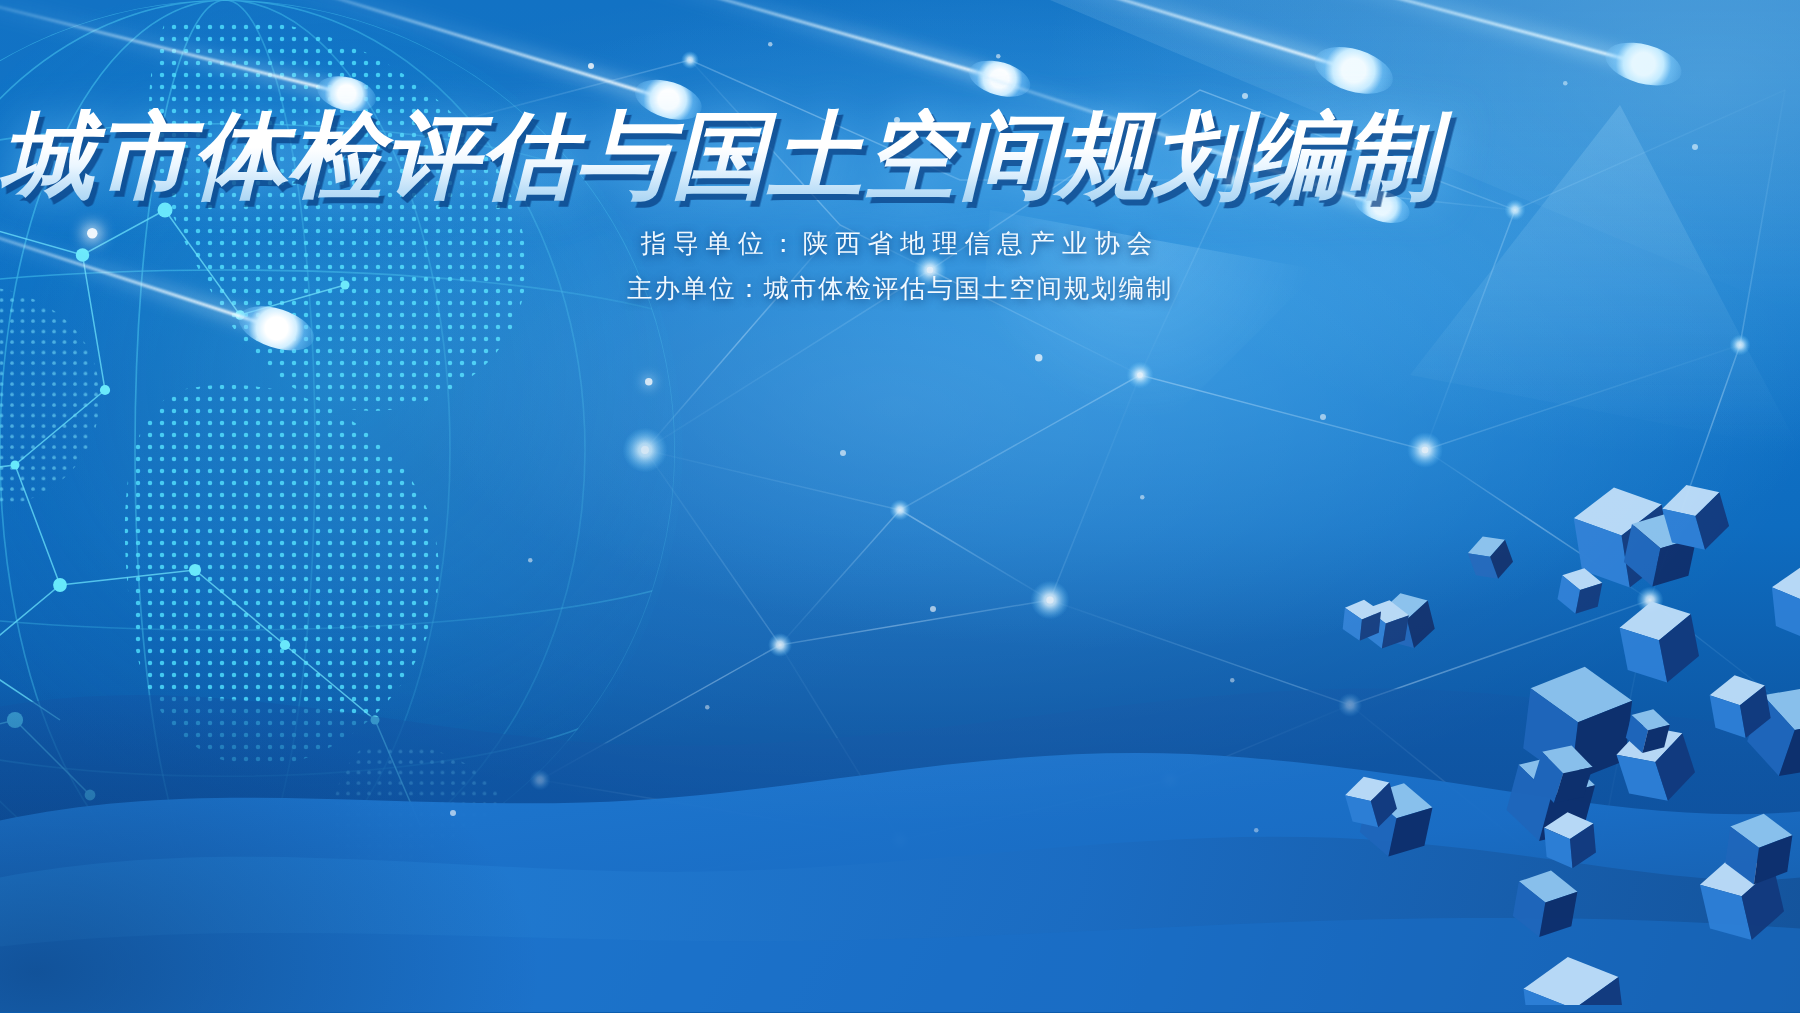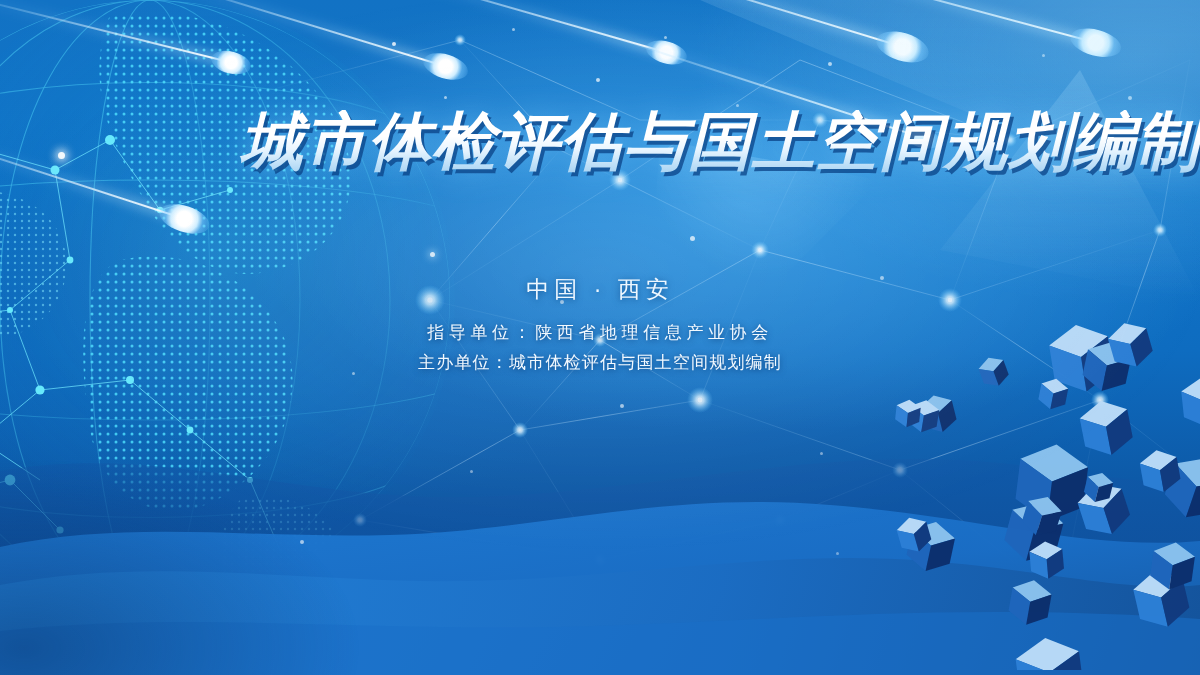--- a/index.html
+++ b/index.html
@@ -58,21 +58,21 @@
   
   .waves{position:absolute;left:0;right:0;bottom:0;height:240px;}
 
   
   .stars{position:absolute;inset:0;}
   .star{position:absolute;border-radius:50%;background:#ffffff;}
 
   
   .content{position:absolute;inset:0;display:flex;flex-direction:column;align-items:center;}
 
-  .title-wrap{margin-top:110px;text-align:right;width:100%;}
+  .title-wrap{margin-top:72px;text-align:left;width:100%;}
   .tline{
     font-family:"DejaVu Sans","Liberation Sans",sans-serif;
     font-weight:700;
     font-style:italic;
     color:#ffffff;
     line-height:1.0;
     letter-spacing:1px;
     background:linear-gradient(180deg,#ffffff 0%,#ffffff 42%,#eaf6ff 62%,#bfe0f8 86%,#a9d4f3 100%);
     -webkit-background-clip:text;background-clip:text;
     -webkit-text-fill-color:transparent;color:transparent;
@@ -408,18 +408,17 @@
     <div class="star" style="left:836px;top:552px;width:3px;height:3px;opacity:.4;"></div>
   </div>
 
   <div class="layer bg-vign"></div>
 
   <div class="content">
     <div class="title-wrap">
       <div class="tline tline1">城市体检评估与国土空间规划编制</div>
     </div>
 
-    <div class="city">中国 · 西安</div>
     <div class="org">指导单位：陕西省地理信息产业协会</div>
     <div class="org2">主办单位：城市体检评估与国土空间规划编制</div>
   </div>
 
 </div>
 
 </body></html>

